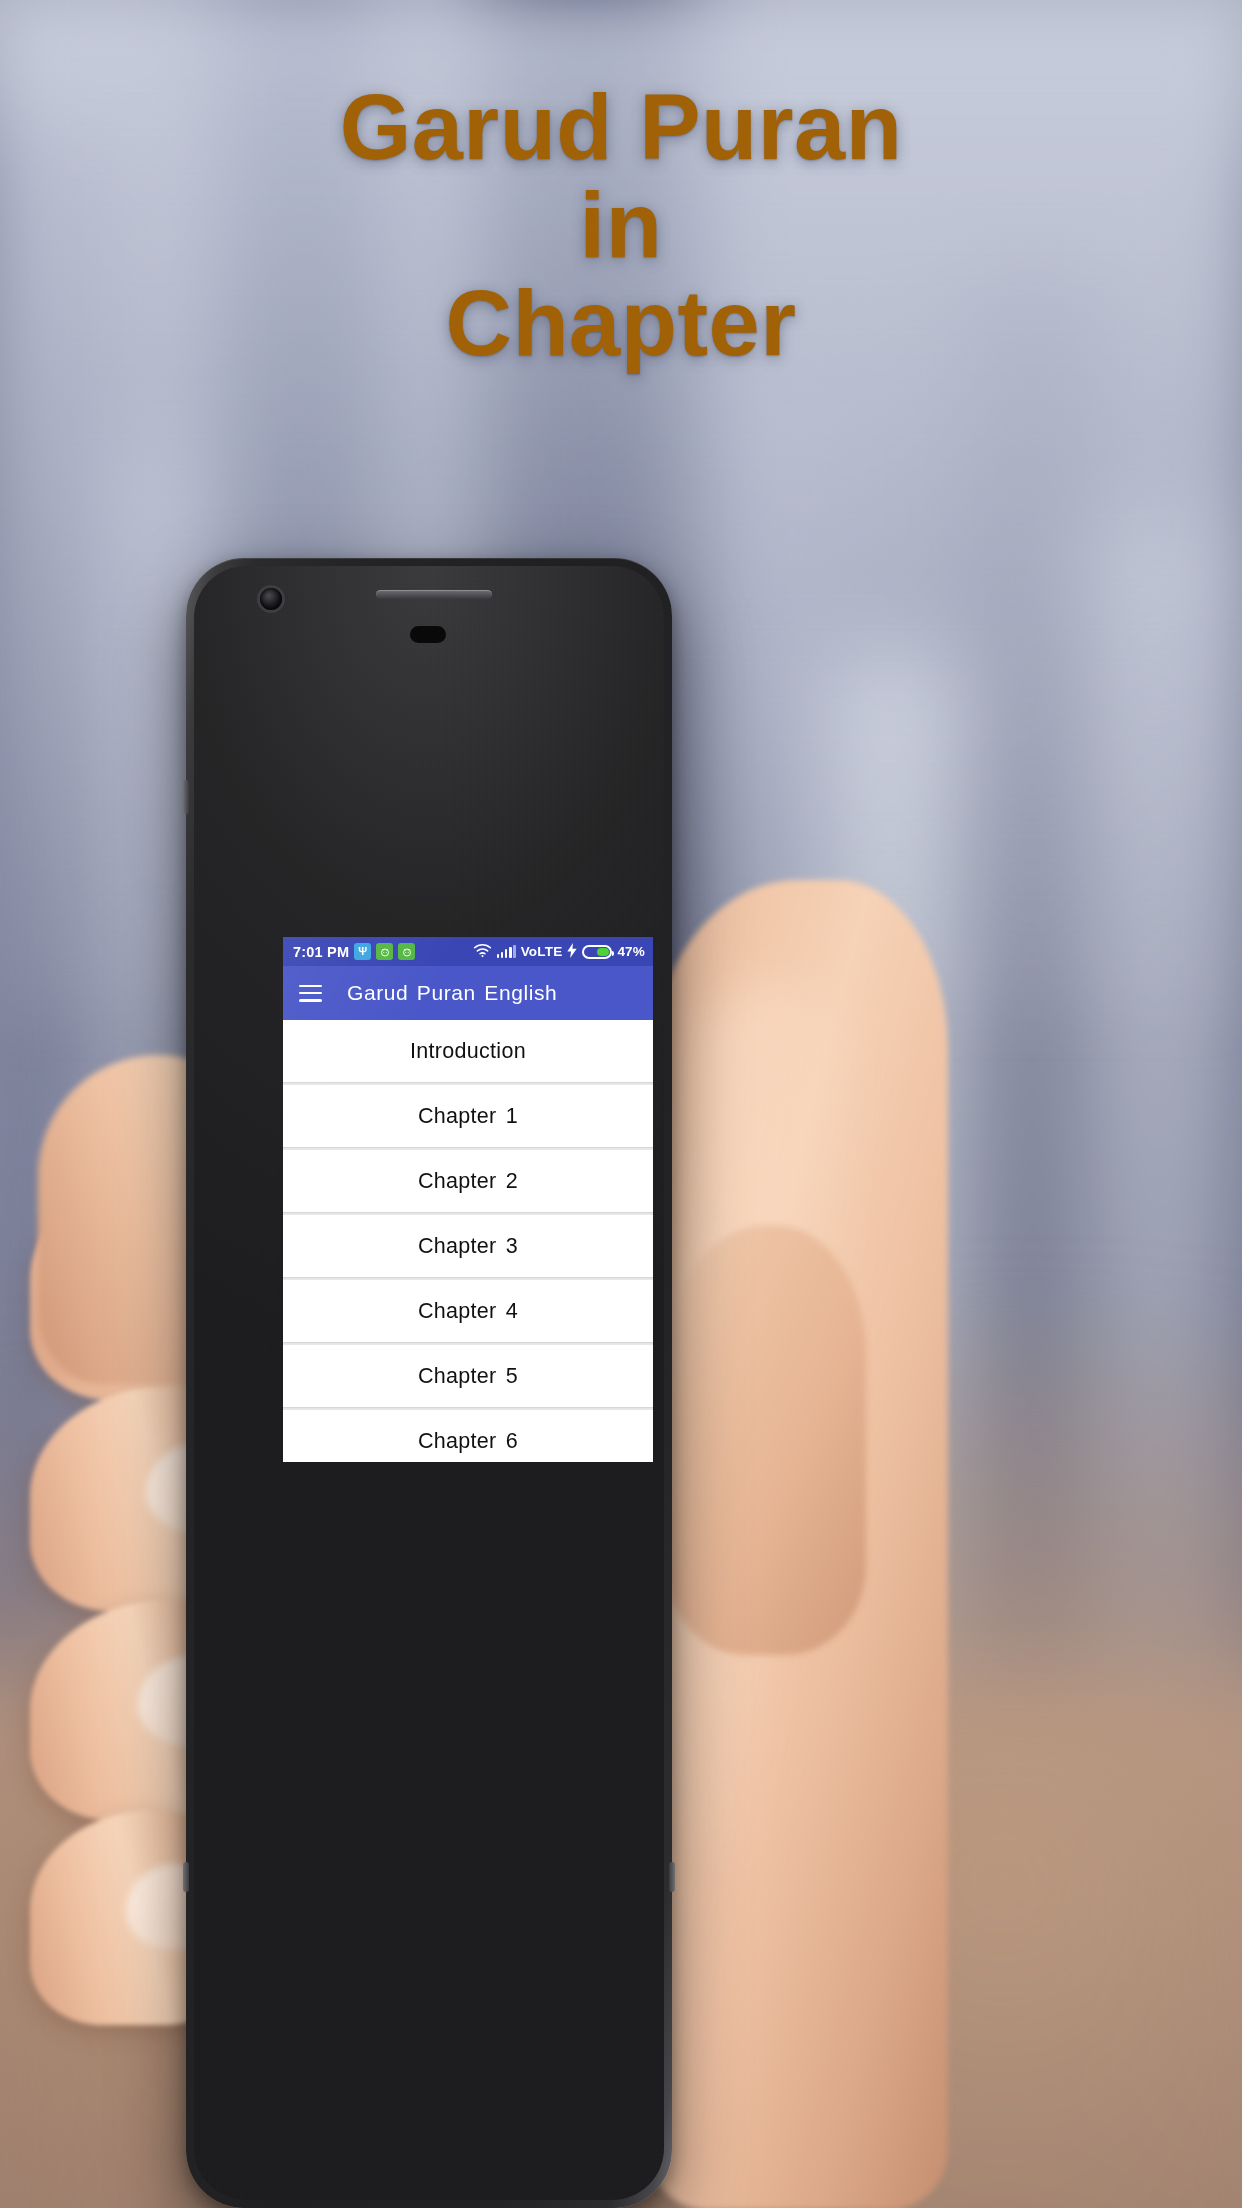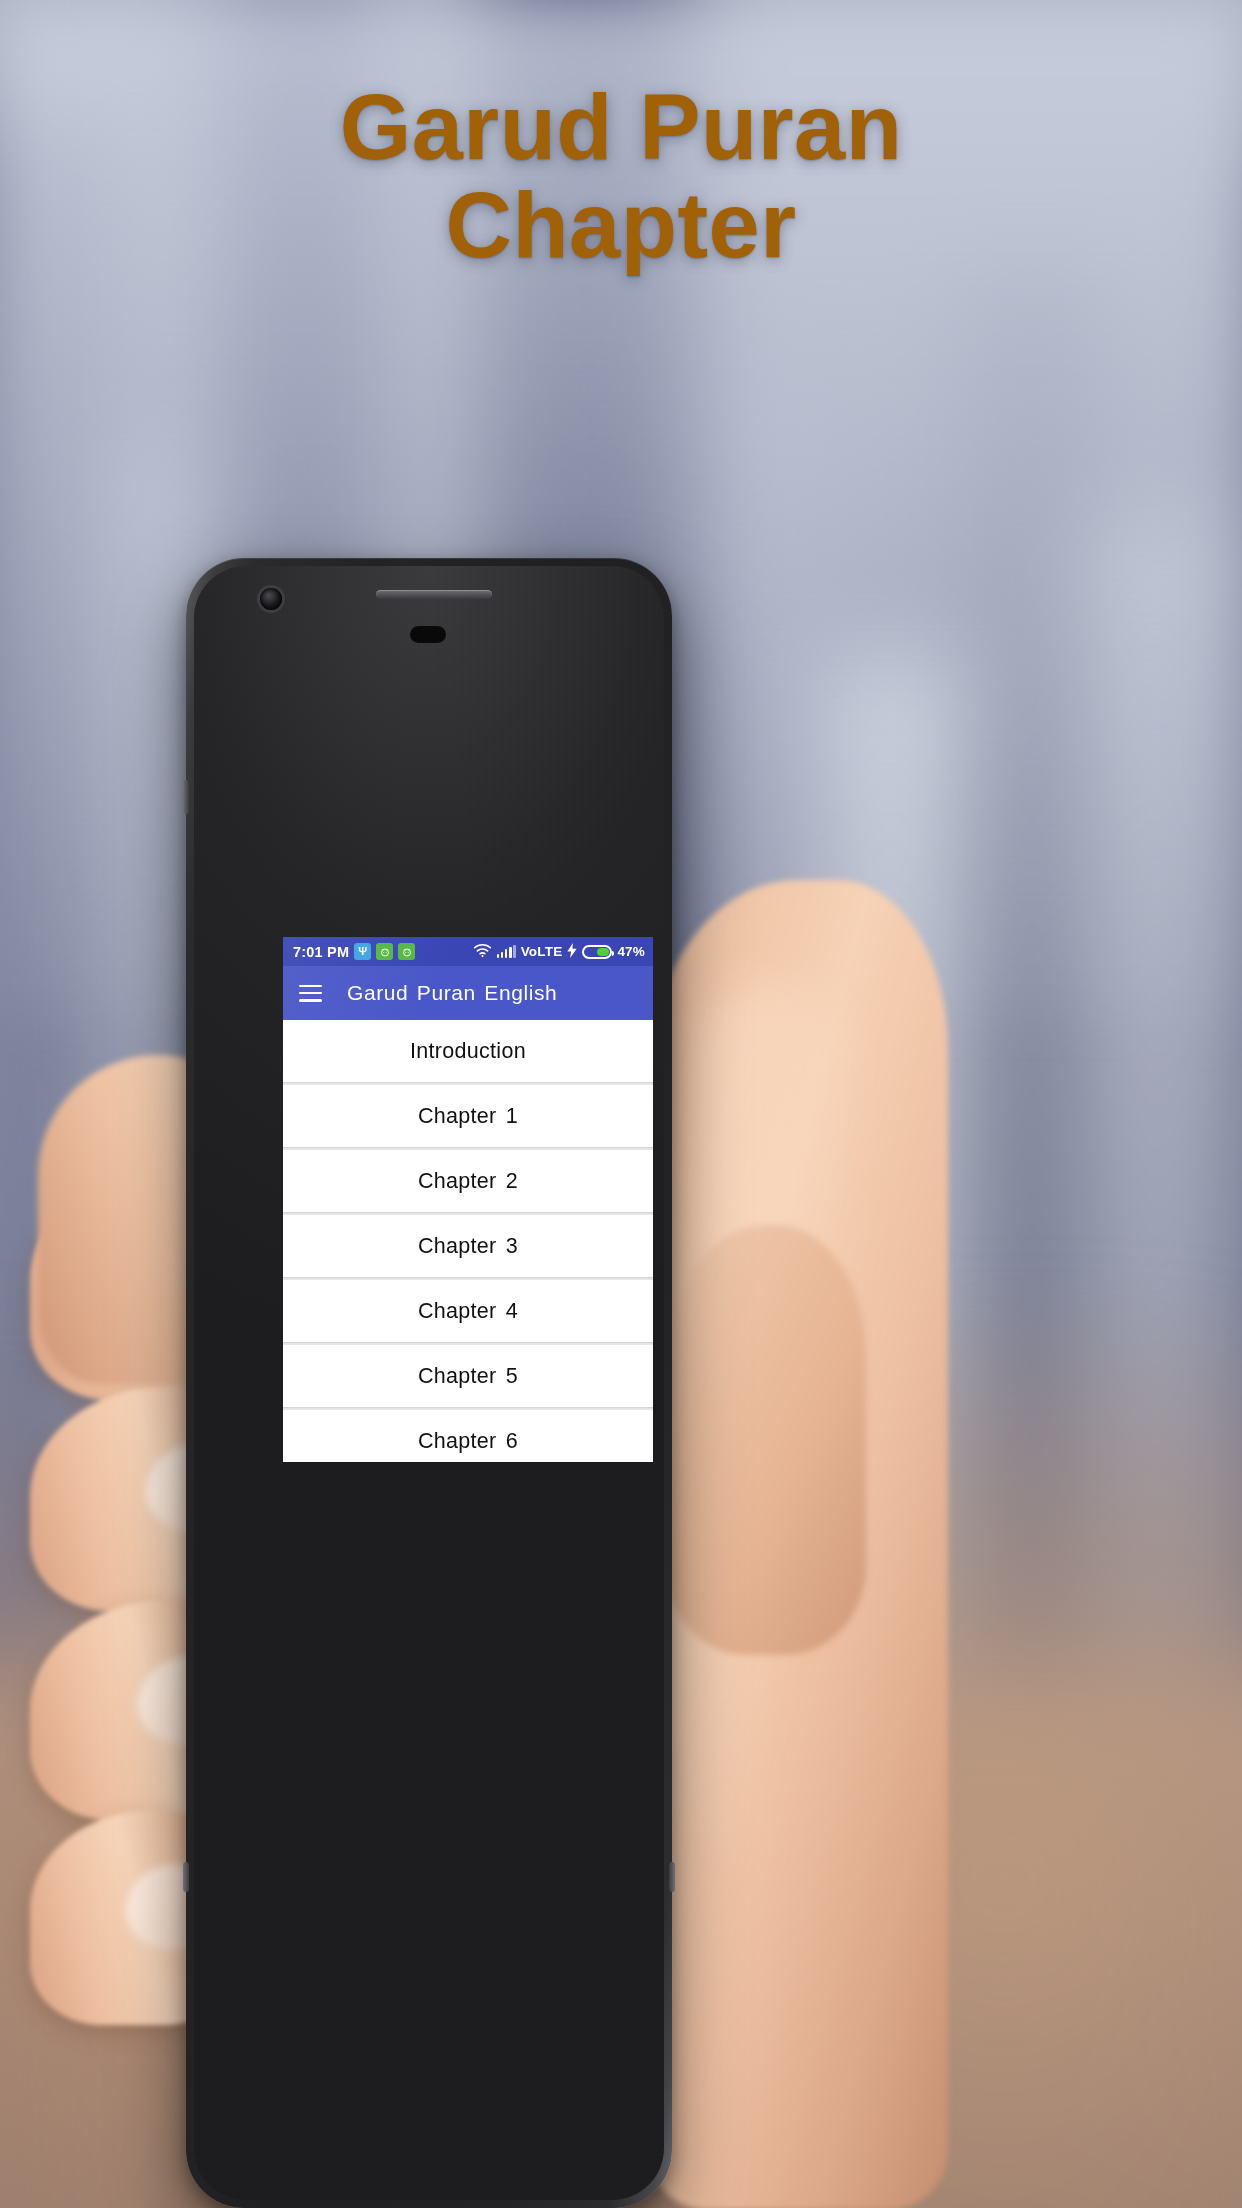--- a/index.html
+++ b/index.html
@@ -430,20 +430,21 @@
     <div class="nail" style="left:108px; top:486px; width:110px; height:90px;"></div>
 
     <div class="finger" style="top:640px; width:215px; height:215px; border-radius:130px 95px 85px 75px / 105px 85px 65px 65px;"></div>
     <div class="nail" style="left:96px;  top:694px; width:100px; height:86px;"></div>
   </div>
   <div class="thumb-left"></div>
   <div class="thumb-right"></div>
 
   <div class="headline" style="color: #a16207;">
     <span class="l1">Garud Puran</span>
+    <span class="l2">in</span>
     <span class="l3">Chapter</span>
   </div>
 
   <div id="phone">
     <div class="phone-body"></div>
     <div class="phone-inner">
       <div class="phone-texture"></div>
     </div>
 
     <div class="front-camera"></div>

